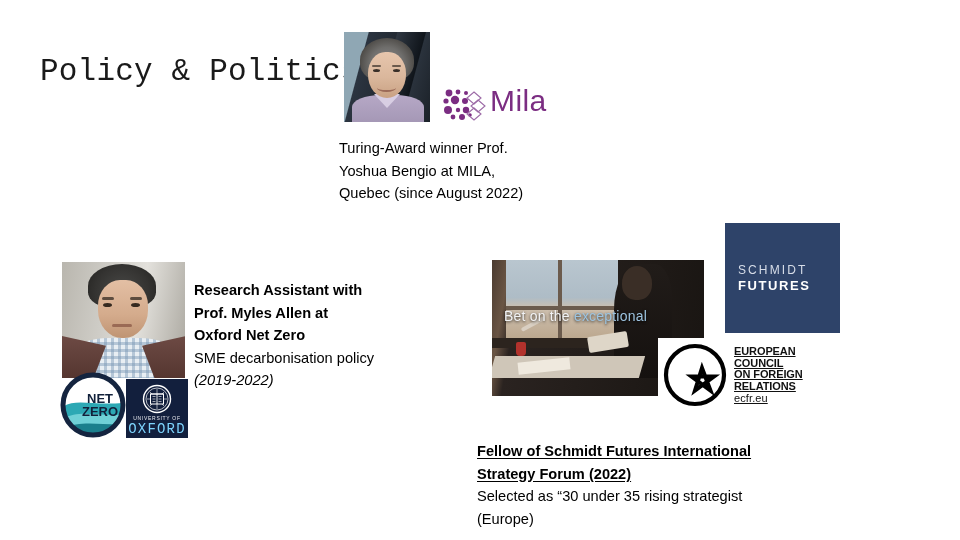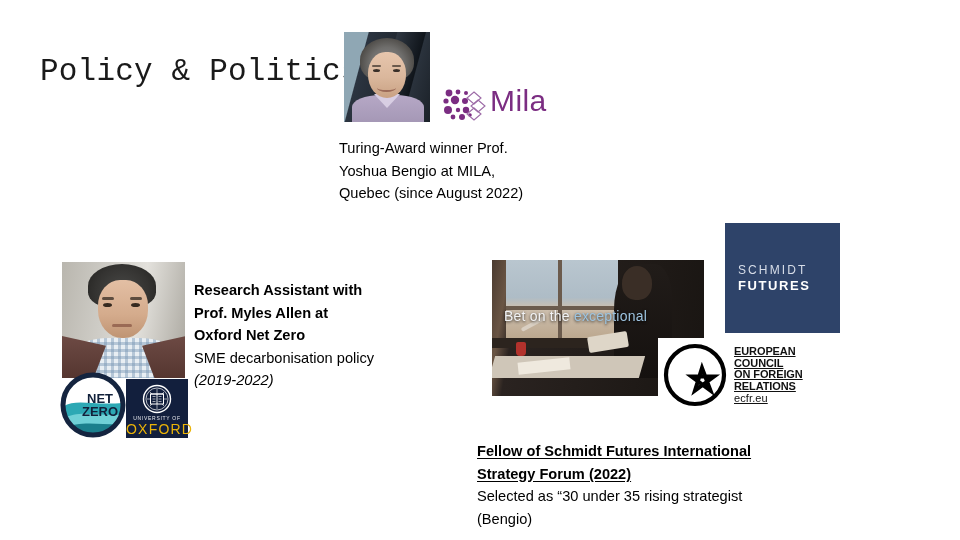--- a/index.html
+++ b/index.html
@@ -111,21 +111,21 @@
     font-size:30px;line-height:30px;font-weight:400;color:#7b2d82;letter-spacing:.4px;}
 
   
   #netzero-logo{position:absolute;left:60px;top:372px;width:66px;height:66px;}
   
   #oxford-logo{position:absolute;left:126px;top:379px;width:62px;height:59px;background:#121f3d;}
   #oxford-logo .crest{position:absolute;left:50%;top:5px;transform:translateX(-50%);width:30px;height:30px;}
   #oxford-logo .uni{position:absolute;left:0;right:0;top:36px;text-align:center;
     font-size:5px;letter-spacing:.7px;color:#e7e9ef;text-transform:uppercase;}
   #oxford-logo .ox{position:absolute;left:0;right:0;top:42px;text-align:center;
-    font-family:Liberation Sans, sans-serif;font-size:14px;letter-spacing:1.2px;color:#eab308;}
+    font-family:Liberation Mono, monospace;font-size:14px;letter-spacing:1.2px;color:#7dd3fc;}
 
   
   #schmidt-block{position:absolute;left:705px;top:223px;width:115px;height:110px;
     background:#2e4369;margin-left:20px;}
   #schmidt-block .sf-1{position:absolute;left:13px;top:40px;
     font-size:12px;letter-spacing:2.1px;color:#d7dde8;font-weight:300;}
   #schmidt-block .sf-2{position:absolute;left:13px;top:55px;
     font-size:13px;letter-spacing:1.6px;color:#ffffff;font-weight:700;text-align:right;}
 
   
@@ -286,16 +286,16 @@
       <div>ON FOREIGN</div>
       <div>RELATIONS</div>
       <div class="url">ecfr.eu</div>
     </div>
   </div>
 
   <div class="tblock" id="futures-text">
     <div class="line"><span class="u">Fellow of Schmidt Futures International</span></div>
     <div class="line"><span class="u">Strategy Forum (2022)</span></div>
     <div class="line">Selected as “30 under 35 rising strategist</div>
-    <div class="line">(Bengio)</div>
+    <div class="line">(Europe)</div>
   </div>
 
 </div>
 
 </body></html>

